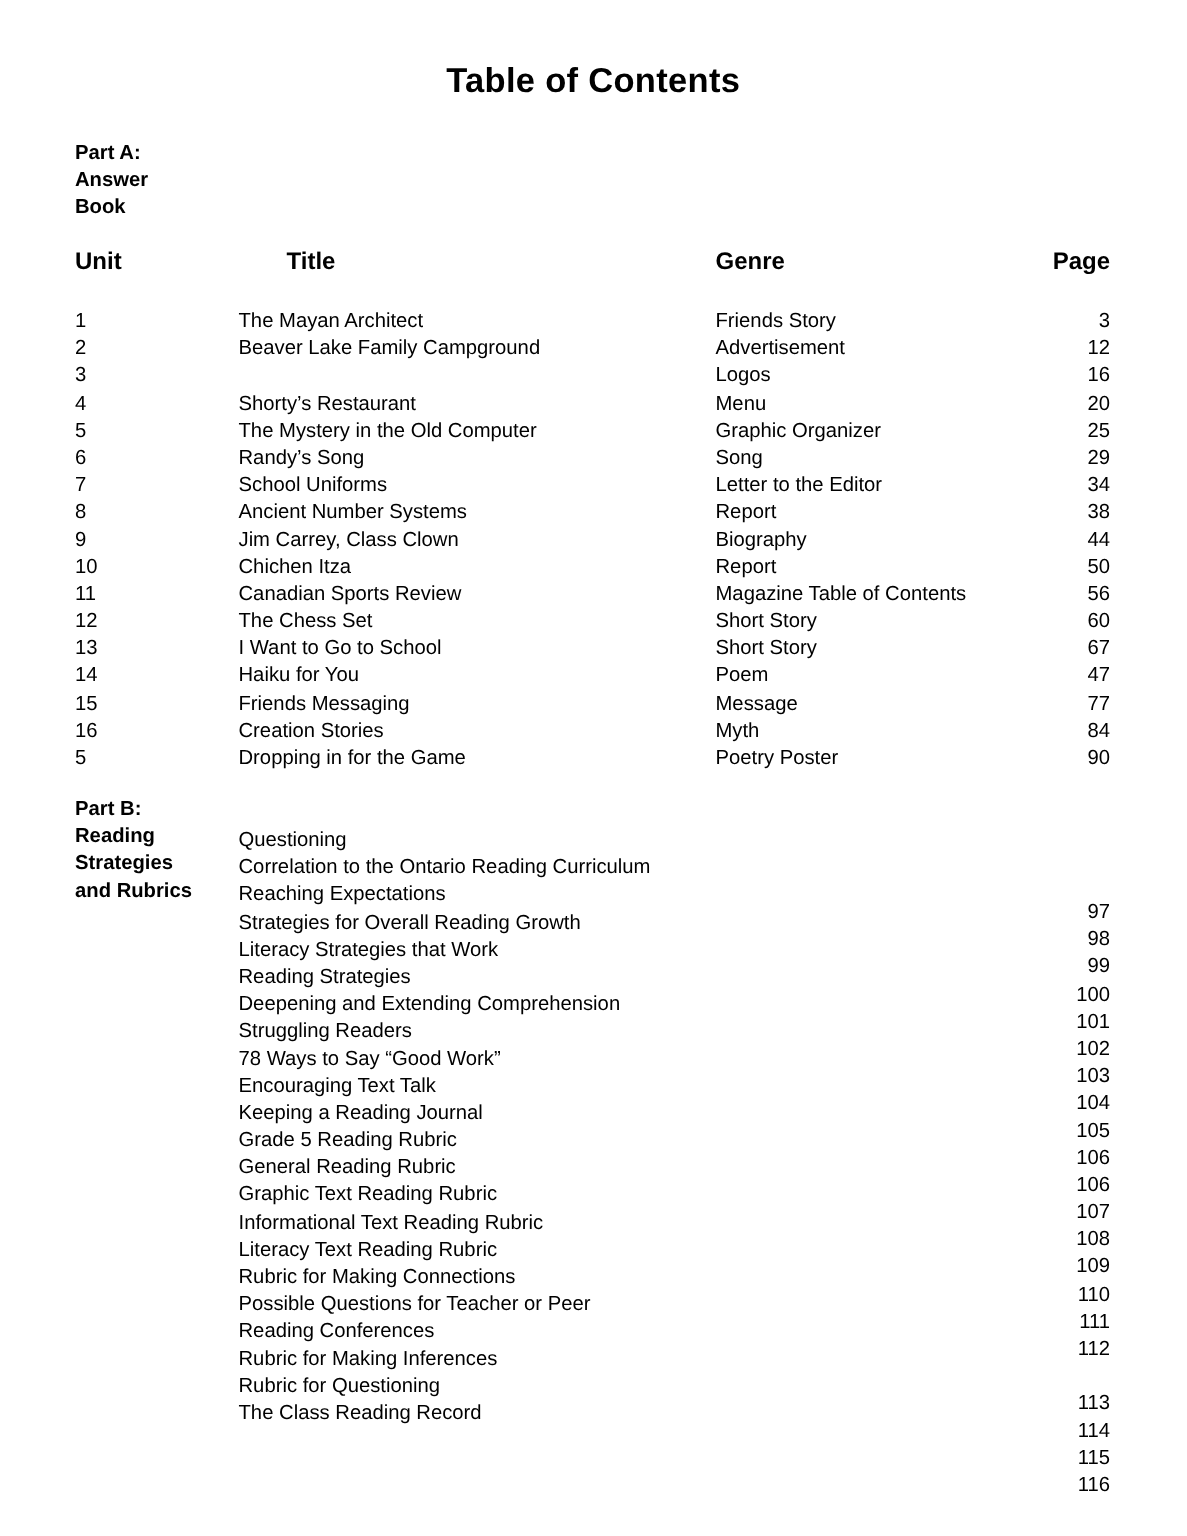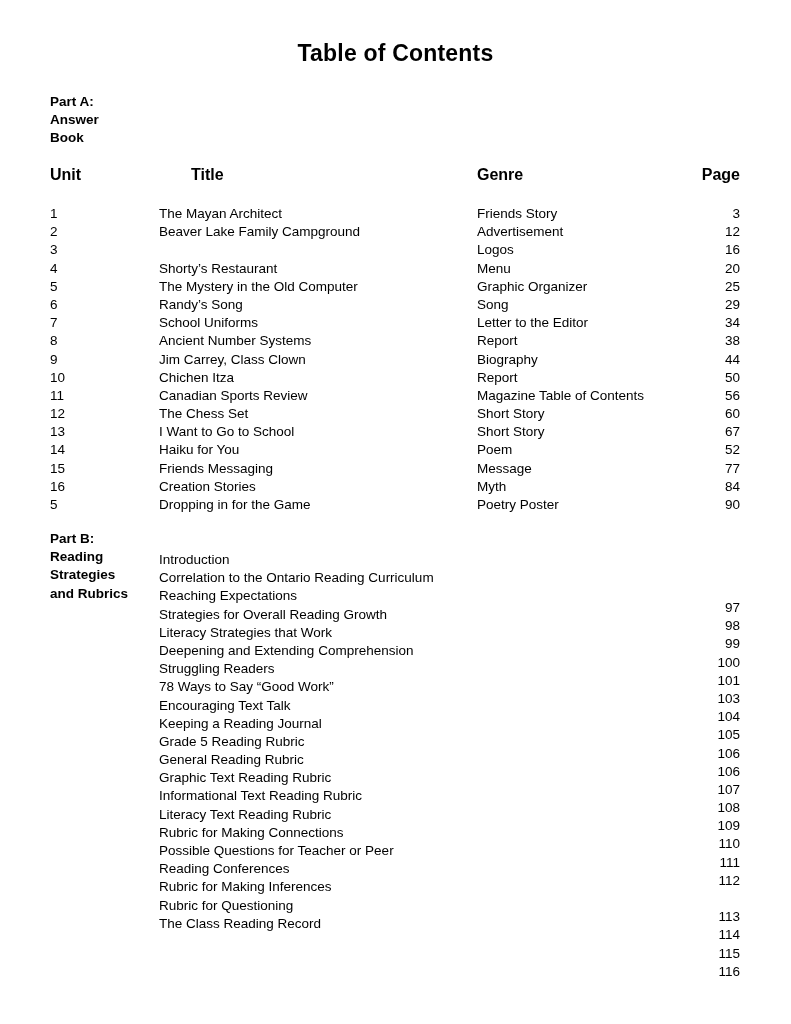--- a/index.html
+++ b/index.html
@@ -193,21 +193,21 @@
       <div class="row">
         <span class="c-unit">13</span>
         <span class="c-title">I Want to Go to School</span>
         <span class="c-genre">Short Story</span>
         <span class="c-page">67</span>
       </div>
       <div class="row">
         <span class="c-unit">14</span>
         <span class="c-title">Haiku for You</span>
         <span class="c-genre">Poem</span>
-        <span class="c-page">52</span>
+        <span class="c-page">47</span>
       </div>
       <div class="row">
         <span class="c-unit">15</span>
         <span class="c-title">Friends Messaging</span>
         <span class="c-genre">Message</span>
         <span class="c-page">77</span>
       </div>
       <div class="row">
         <span class="c-unit">16</span>
         <span class="c-title">Creation Stories</span>
@@ -222,40 +222,44 @@
       </div>
     </div>
 
   <div class="part-label" id="part-b-label">Part B:
 Reading
 Strategies
 and Rubrics</div>
 
   <div class="part-b-rows" id="part-b-rows">
       <div class="brow">
-        <span class="c-entry">Introduction</span>
+        <span class="c-entry">Questioning</span>
         <span class="c-page">97</span>
       </div>
       <div class="brow">
         <span class="c-entry">Correlation to the Ontario Reading Curriculum</span>
         <span class="c-page">98</span>
       </div>
       <div class="brow">
         <span class="c-entry">Reaching Expectations</span>
         <span class="c-page">99</span>
       </div>
       <div class="brow">
         <span class="c-entry">Strategies for Overall Reading Growth</span>
         <span class="c-page">100</span>
       </div>
       <div class="brow">
         <span class="c-entry">Literacy Strategies that Work</span>
         <span class="c-page">101</span>
       </div>
       <div class="brow">
+        <span class="c-entry">Reading Strategies</span>
+        <span class="c-page">102</span>
+      </div>
+      <div class="brow">
         <span class="c-entry">Deepening and Extending Comprehension</span>
         <span class="c-page">103</span>
       </div>
       <div class="brow">
         <span class="c-entry">Struggling Readers</span>
         <span class="c-page">104</span>
       </div>
       <div class="brow">
         <span class="c-entry">78 Ways to Say “Good Work”</span>
         <span class="c-page">105</span>

